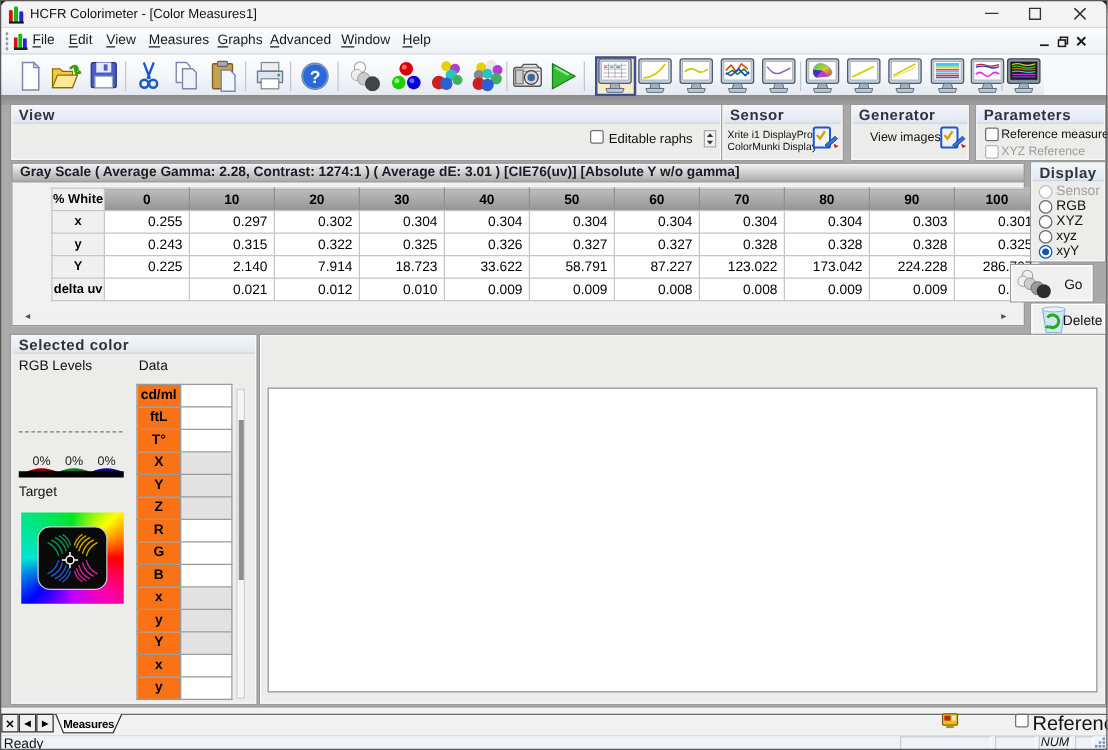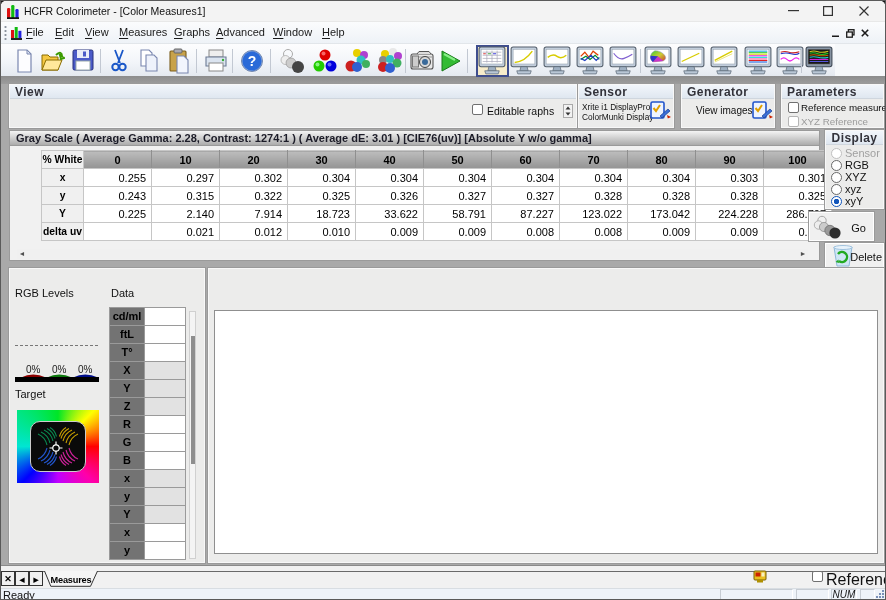--- a/index.html
+++ b/index.html
@@ -71,21 +71,21 @@
 
 .sc-label { position:absolute; font-size:11px; color:#111; }
 #dash { position:absolute; left:5px; top:76px; width:83px; border-top:1px dashed #777; }
 #rgbbar { position:absolute; left:5px; top:108px; width:84px; height:5px; background:#000; }
 .pct { position:absolute; top:95px; font-size:10px; color:#222; }
 #target-sq { position:absolute; left:7px; top:141px; width:82px; height:73px; }
 
 
 table#dtab { position:absolute; left:99px; top:38px; border-collapse:collapse; table-layout:fixed; font-size:11px; }
 #dtab td { border:1px solid #9a9a9a; height:18px; padding:0; line-height:17px; }
-#dtab .dh { background:#737373; font-weight:bold; text-align:center; width:35px; }
+#dtab .dh { background:#f97316; font-weight:bold; text-align:center; width:35px; }
 #dtab .dv { width:41px; background:#fff; }
 #dtab tr.g .dv { background:#e2e2e2; }
 #dsb { position:absolute; left:179px; top:42px; width:7px; height:248px; background:#f4f4f4; border:1px solid #d0d0d0; }
 #dsb-thumb { position:absolute; left:1px; top:24px; width:4px; height:128px; background:#8e8e8e; }
 
 
 #tabrow { left:0; top:565px; width:886px; height:23px; background:#f1f1f1; border-top:1px solid #8a8a8a; }
 #tabline { position:absolute; left:0; top:5px; width:886px; height:1px; background:#6a6a6a; }
 .tabbtn { position:absolute; top:5px; width:14px; height:15px; background:#f0f0f0; border:1px solid #333; font-weight:bold; text-align:center; color:#000; }
 #tab-measures { position:absolute; left:44px; top:5px; width:54px; height:16px; }
@@ -534,20 +534,21 @@
   <svg style="position:absolute;left:5px;top:1px" width="24" height="23" viewBox="0 0 24 23">
     <path d="M3 2 L21 2 L18 21 L6 21 Z" fill="#cfe6f5" stroke="#8fb8d8" stroke-width="1"></path>
     <ellipse cx="12" cy="2.5" rx="9" ry="2" fill="#e8f3fb" stroke="#8fb8d8" stroke-width="0.8"></ellipse>
     <path d="M7 9 a5 5 0 1 1 1 7" fill="none" stroke="#22aa22" stroke-width="2.4"></path>
     <path d="M8 18 l-3.5-1 l3-2.5 Z" fill="#22aa22"></path>
   </svg>
   <div style="position:absolute;right:1px;top:7px;font-size:11px;color:#111">Delete</div>
 </div>
 
 <div class="panel" id="p-sel">
+    <div class="phead">Selected color</div>
   <div class="sc-label" style="left:5px;top:18px">RGB Levels</div>
   <div class="sc-label" style="left:101px;top:18px">Data</div>
   <div id="dash"></div>
   <div class="pct" style="left:16px">0%</div>
     <div class="pct" style="left:42px">0%</div>
     <div class="pct" style="left:68px">0%</div>
   <svg style="position:absolute;left:5px;top:100px" width="84" height="9" viewBox="0 0 84 9">
     <path d="M6 8.5 Q18 2.5 31 8.5 Z" fill="#8b0000"></path>
     <path d="M32 8.5 Q44 2.5 57 8.5 Z" fill="#0e7a0e"></path>
     <path d="M58 8.5 Q70 2.5 83 8.5 Z" fill="#000e8a"></path>

